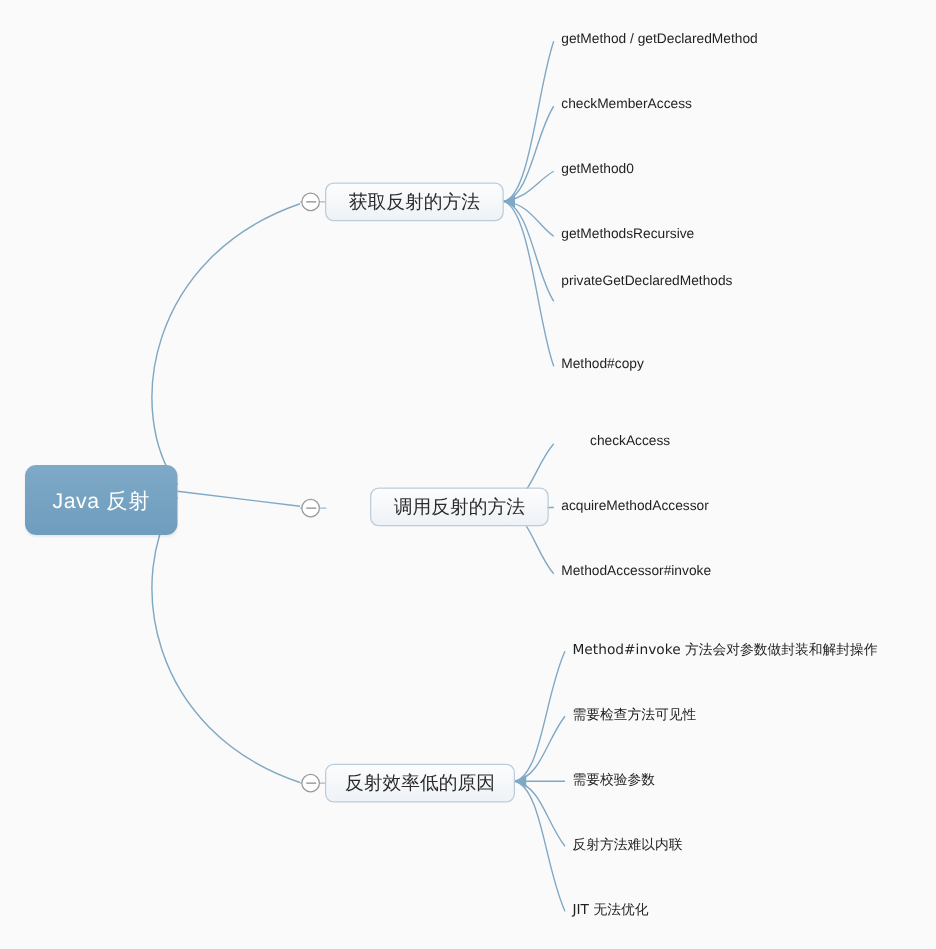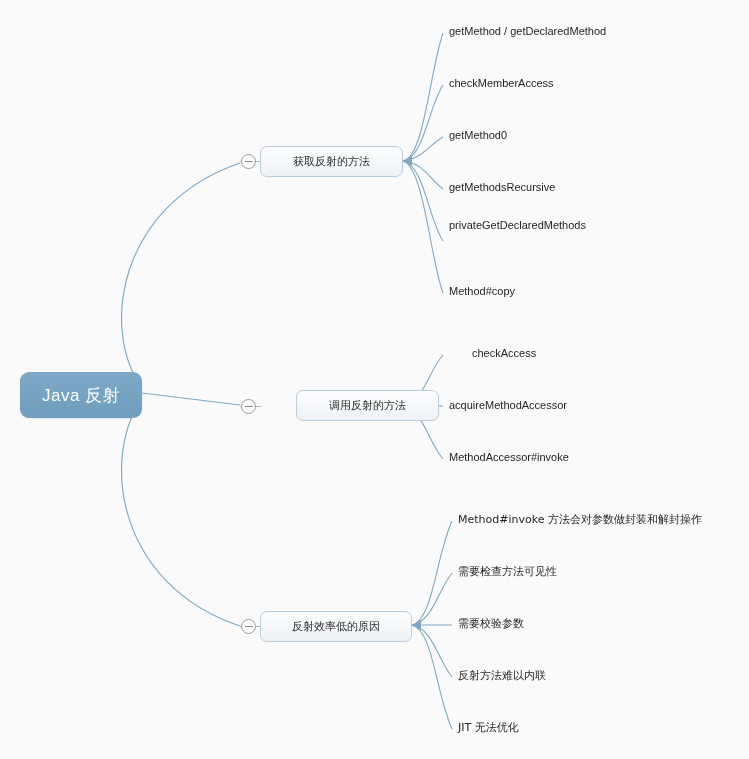--- a/index.html
+++ b/index.html
@@ -44,21 +44,21 @@
   .node-branch {
     position: absolute;
     box-sizing: border-box;
     display: flex;
     align-items: center;
     justify-content: center;
     background: linear-gradient(180deg, #fdfdfe 0%, #eef2f6 100%);
     border: 1px solid #b9cddc;
     border-radius: 7px;
     color: #2b2b2b;
-    font-size: 11px;
+    font-size: 15px;
     white-space: nowrap;
     padding: 0 13px;
   }
   .collapse-toggle {
     position: absolute;
     width: 15px;
     height: 15px;
     border: 1px solid #9a9a9a;
     border-radius: 50%;
     background: #ffffff;
@@ -122,21 +122,21 @@
       <path d="M412,625 C 433,629 437,658 452,677"></path>
       <path d="M412,625 C 433,630 436,694 452,729"></path>
     </g>
     <g fill="#7fa8c4" stroke="none">
       <polygon points="403,161 412,156 412,166"></polygon>
       <polygon points="403,406 412,401 412,411"></polygon>
       <polygon points="412,625 421,620 421,630"></polygon>
     </g>
   </svg>
 
-  <div class="node-root" style="left:20px; top:372px; width:122px; height:46px;">
+  <div class="node-root" style="left:20px; top:372px; width:122px; height:56px;">
     <span>Java 反射</span>
   </div>
 
   <div class="collapse-stub" style="left:240px; top:161px; width:21px;"></div>
   <div class="collapse-toggle" style="left:241px; top:154px;"></div>
   <div class="node-branch" style="left:260px; top:146px; width:143px; height:31px;">
     <span>获取反射的方法</span>
   </div>
 
   <div class="leaf" style="left:449px; top:26px;"><span>getMethod / getDeclaredMethod</span></div>

